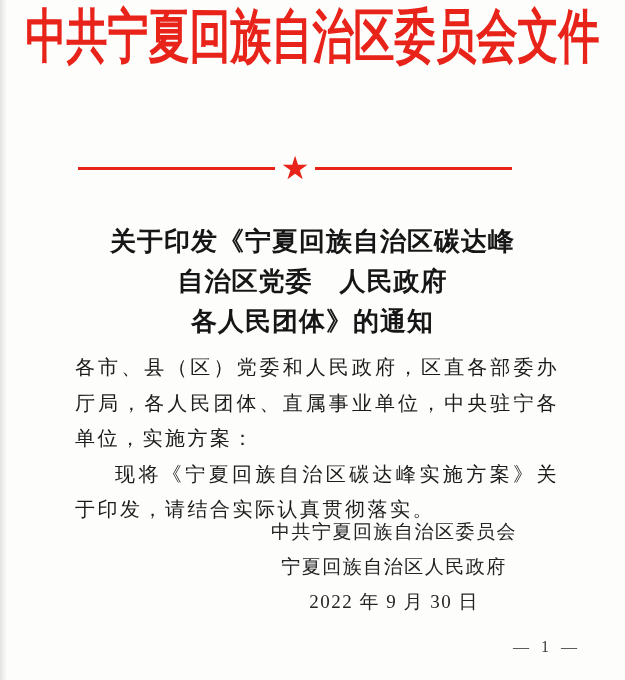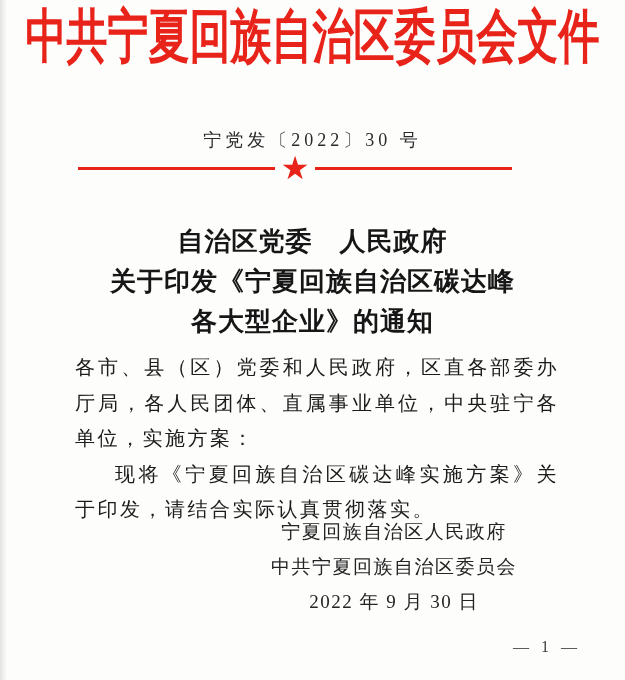--- a/index.html
+++ b/index.html
@@ -77,40 +77,39 @@
   }
 </style>
 </head>
 <body>
 
 <div class="page">
   <div class="scan-edge"></div>
 
   <div class="header-title">中共宁夏回族自治区委员会文件</div>
 
-  <div class="doc-number">宁党发〔2022〕30 号</div>
 
   <div class="red-rule">
     <div class="seg"></div>
     <div class="star">★</div>
     <div class="seg"></div>
   </div>
 
   <div class="notice-title">
+    <div>关于印发《宁夏回族自治区碳达峰</div>
     <div>自治区党委　人民政府</div>
-    <div>关于印发《宁夏回族自治区碳达峰</div>
-    <div>各大型企业》的通知</div>
+    <div>各人民团体》的通知</div>
   </div>
 
   <div class="body-text">
     <p>各市、县（区）党委和人民政府，区直各部委办厅局，各人民团体、直属事业单位，中央驻宁各单位，实施方案：</p>
     <p class="indent">现将《宁夏回族自治区碳达峰实施方案》关于印发，请结合实际认真贯彻落实。</p>
   </div>
 
   <div class="signature">
+    <div>中共宁夏回族自治区委员会</div>
     <div>宁夏回族自治区人民政府</div>
-    <div>中共宁夏回族自治区委员会</div>
     <div>2022 年 9 月 30 日</div>
   </div>
 
 
   <div class="page-number">— 1 —</div>
 </div>
 
 </body></html>

